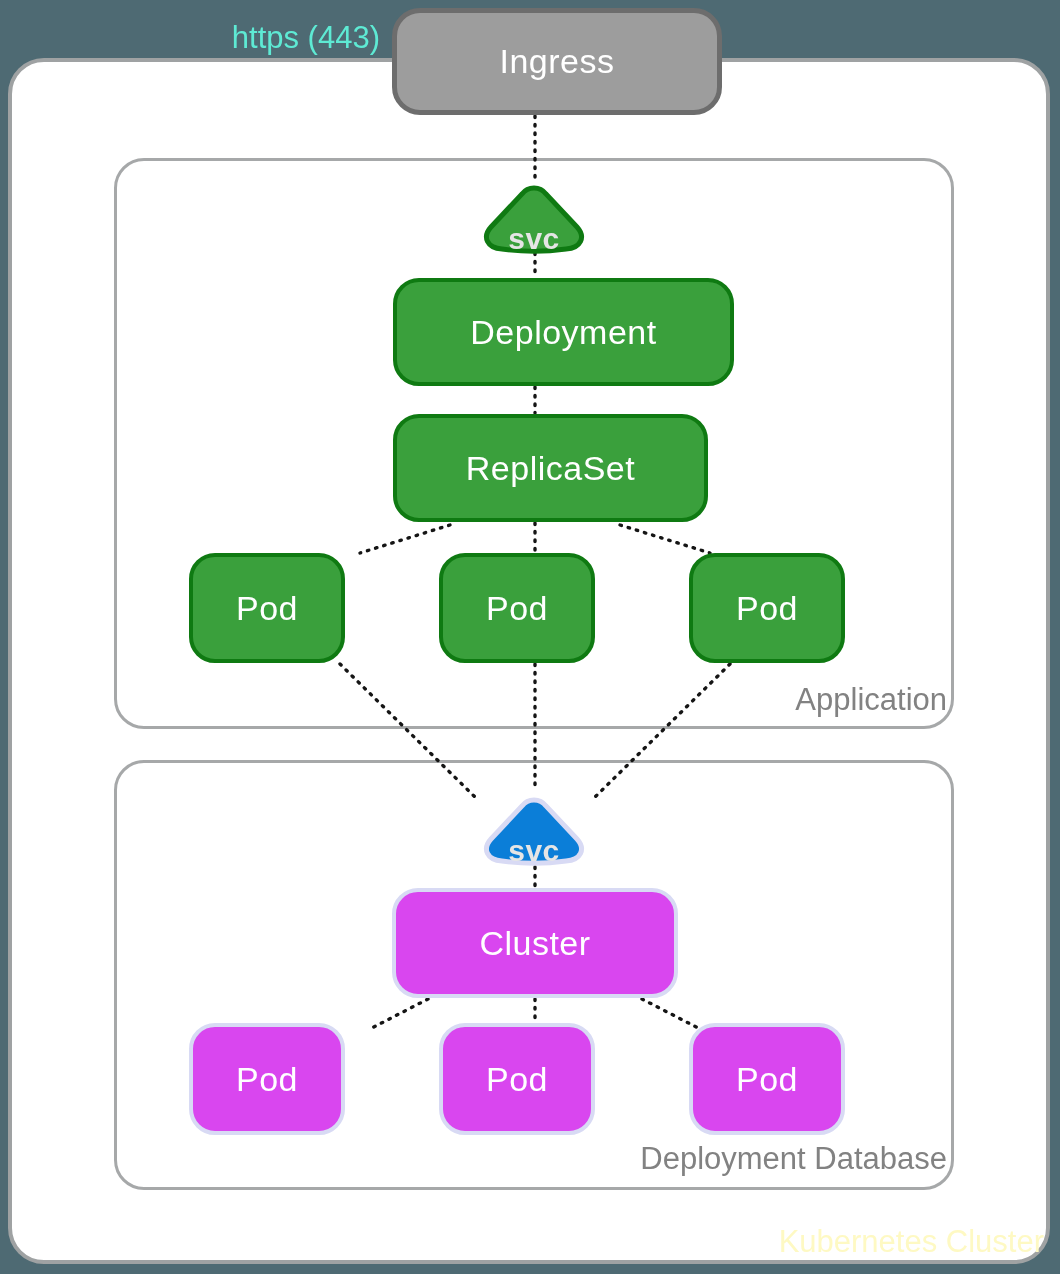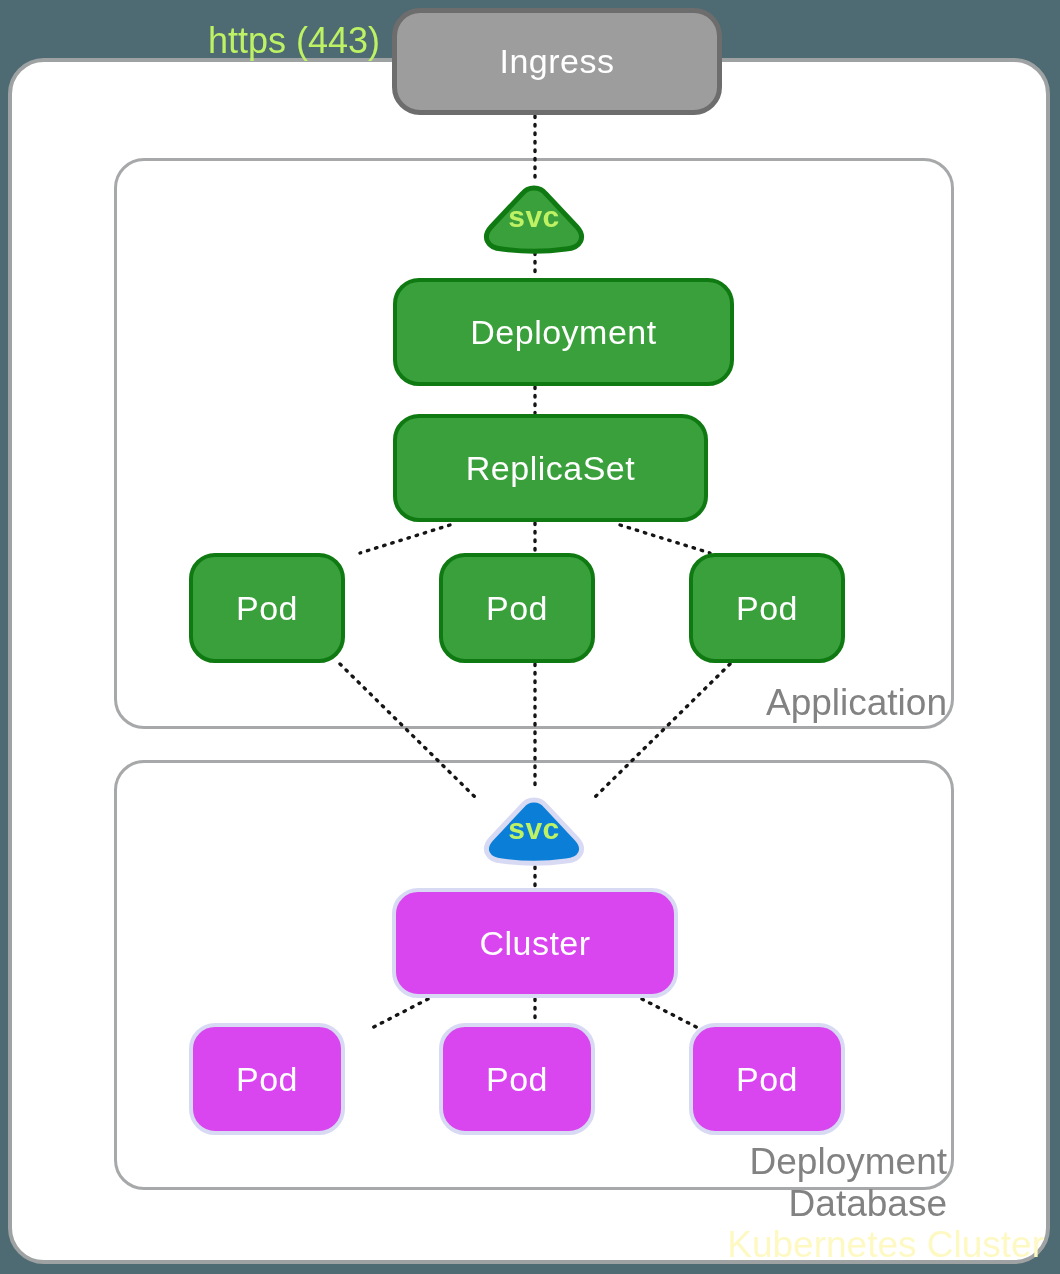--- a/index.html
+++ b/index.html
@@ -43,29 +43,29 @@
   .pod-b{height:112px;}
   .pod-b1{left:189px;top:1023px;}
   .pod-b2{left:439px;top:1023px;}
   .pod-b3{left:689px;top:1023px;}
   
   .svc-wrap{width:114px;height:74px;}
   .svc-green{left:477px;top:180px;}
   .svc-blue{left:477px;top:792px;}
   .svc-wrap svg{position:absolute;left:0;top:0;}
   .svc-text{
-    position:absolute;left:0;top:20px;width:114px;text-align:center;
-    color:#bef264;font-size:30px;font-weight:bold;letter-spacing:0.5px;
+    position:absolute;left:0;top:42px;width:114px;text-align:center;
+    color:#e5e5e5;font-size:30px;font-weight:bold;letter-spacing:0.5px;
   }
   
-  .zone-label{color:#828282;font-size:37px;text-align:right;}
+  .zone-label{color:#828282;font-size:31px;text-align:right;}
   .label-app{left:600px;top:682px;width:347px;}
   .label-db{left:600px;top:1141px;width:347px;}
   .label-k8s{left:700px;top:1224px;width:344px;color:#fef9c3;}
-  .label-https{left:160px;top:20px;width:220px;color:#bef264;font-size:36px;text-align:right;}
+  .label-https{left:160px;top:20px;width:220px;color:#5eead4;font-size:31px;text-align:right;}
   
   .connectors{left:0;top:0;pointer-events:none;}
   .connectors path{
     fill:none;stroke:#151515;stroke-width:3.4;
     stroke-dasharray:1.5 7;stroke-linecap:round;
   }
 </style>
 </head>
 <body>
 

